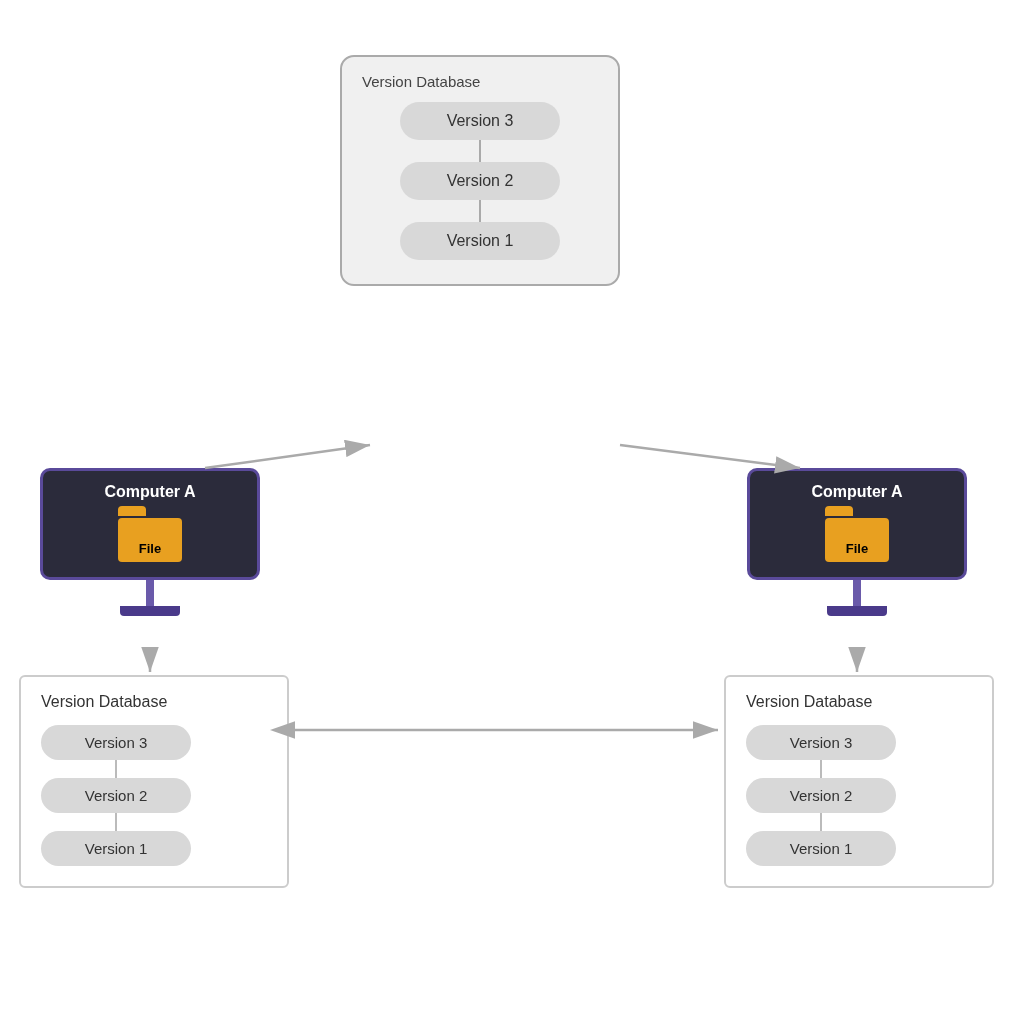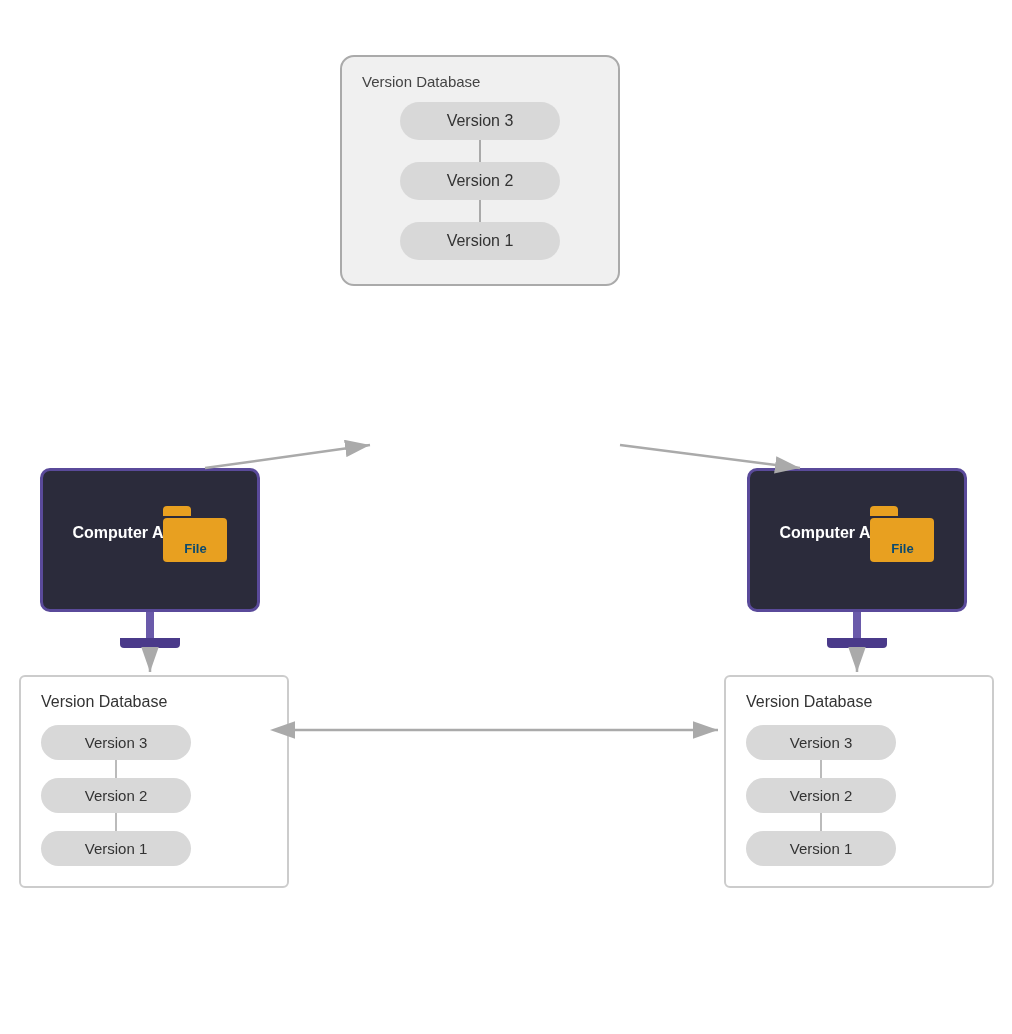--- a/index.html
+++ b/index.html
@@ -64,23 +64,23 @@
       position: absolute;
       display: flex;
       flex-direction: column;
       align-items: center;
     }
     .monitor-screen {
       background: #2b2b3b;
       border-radius: 10px;
       border: 3px solid #5a4a9a;
       width: 220px;
-      height: 144px;
-      display: flex;
-      flex-direction: row;
+      height: 112px;
+      display: flex;
+      flex-direction: column;
       align-items: center;
       justify-content: center;
       position: relative;
     }
     .monitor-label {
       font-size: 16px;
       font-weight: bold;
       color: #fff;
       margin-bottom: 14px;
     }
@@ -109,21 +109,21 @@
       top: -9px;
       left: 0;
     }
     .folder-file-label {
       position: absolute;
       bottom: 6px;
       left: 50%;
       transform: translateX(-50%);
       font-size: 13px;
       font-weight: bold;
-      color: #0c4a6e;
+      color: #000000;
       white-space: nowrap;
     }
     .monitor-neck {
       width: 8px;
       height: 26px;
       background: #6a5aaa;
     }
     .monitor-stand {
       width: 60px;
       height: 10px;

